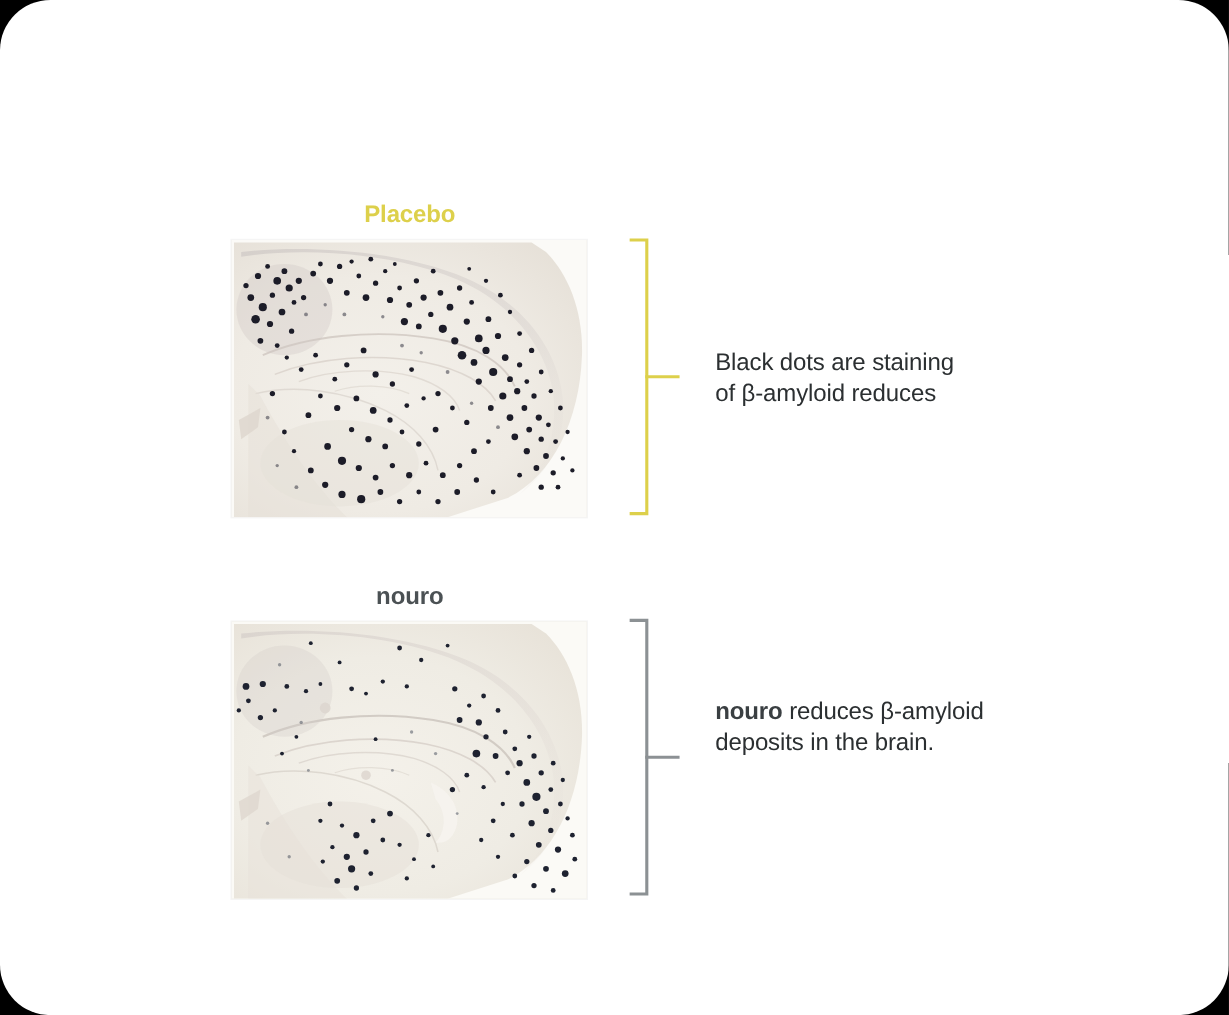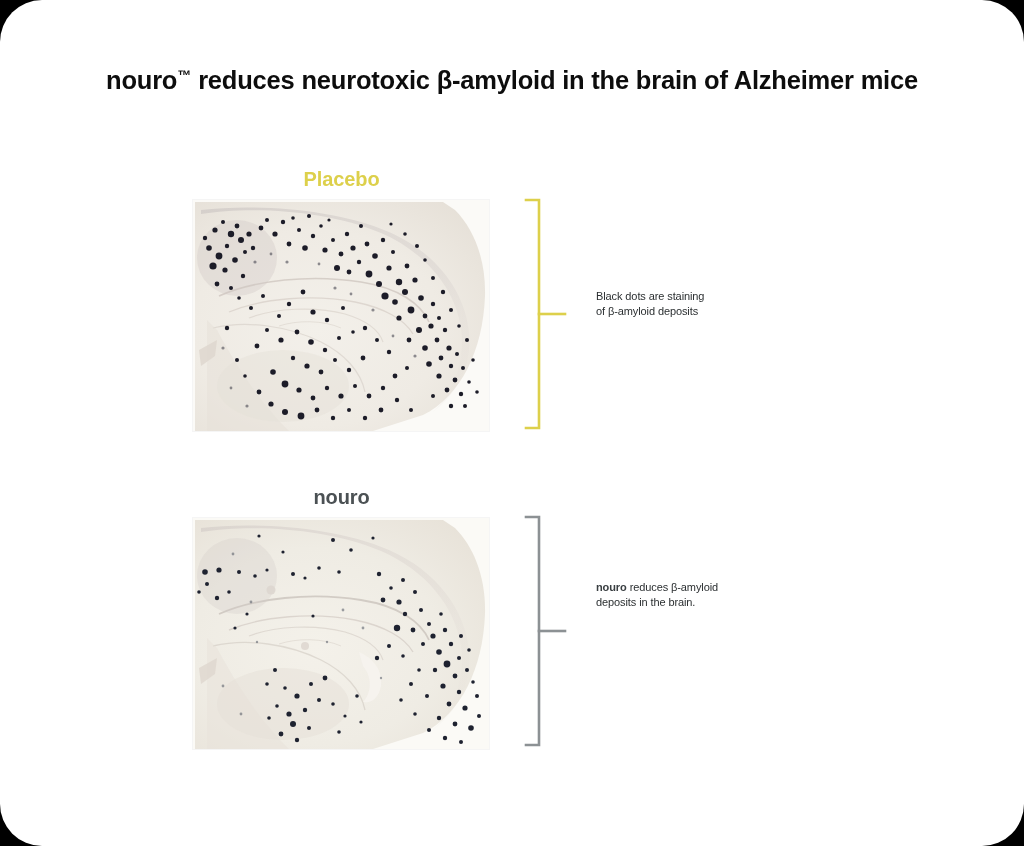--- a/index.html
+++ b/index.html
@@ -79,37 +79,34 @@
   }
   .bracket svg { display: block; overflow: visible; }
   .bracket-top { left: 525px; top: 198px; height: 232px; }
   .bracket-bot { left: 525px; top: 515px; height: 232px; }
 
   
   .caption {
     position: absolute;
     left: 596px;
     width: 270px;
-    font-size: 11px;
+    font-size: 20px;
     line-height: 1.32;
     color: #2b2f31;
     letter-spacing: -0.1px;
   }
   .caption-top { top: 289px; }
   .caption-bot { top: 580px; }
   .caption b { font-weight: bold; color: #3a3f42; }
 </style>
 </head>
 <body>
 
 <div class="page">
 
-  <div class="title">
-    <span>nouro</span><span class="tm">™</span><span> reduces neurotoxic β-amyloid in the brain of Alzheimer mice</span>
-  </div>
 
   <div class="panel panel-top">
     <div class="panel-label label-placebo">Placebo</div>
     <div class="micrograph">
       <svg width="296" height="231" viewBox="0 0 296 231">
         <defs>
           <radialGradient id="tissueTop" cx="42%" cy="55%" r="78%">
             <stop offset="0%" stop-color="#f3f0ea"></stop>
             <stop offset="55%" stop-color="#efebe4"></stop>
             <stop offset="100%" stop-color="#e4ded5"></stop>
@@ -306,21 +303,21 @@
 
   <div class="bracket bracket-top">
     <svg width="42" height="232" viewBox="0 0 42 232">
       <path d="M1,2 L14,2 L14,230 L1,230" fill="none" stroke="#ddd04b" stroke-width="2.6" stroke-linecap="square"></path>
       <line x1="14" y1="116" x2="40" y2="116" stroke="#ddd04b" stroke-width="2.6" stroke-linecap="square"></line>
     </svg>
   </div>
 
   <div class="caption caption-top">
     <span>Black dots are staining</span><br>
-    <span>of β-amyloid deposits</span>
+    <span>of β-amyloid reduces</span>
   </div>
 
   <div class="panel panel-bot">
     <div class="panel-label label-nouro">nouro</div>
     <div class="micrograph">
       <svg width="296" height="231" viewBox="0 0 296 231">
         <defs>
           <radialGradient id="tissueBot" cx="42%" cy="55%" r="78%">
             <stop offset="0%" stop-color="#f4f1ea"></stop>
             <stop offset="55%" stop-color="#efece4"></stop>

